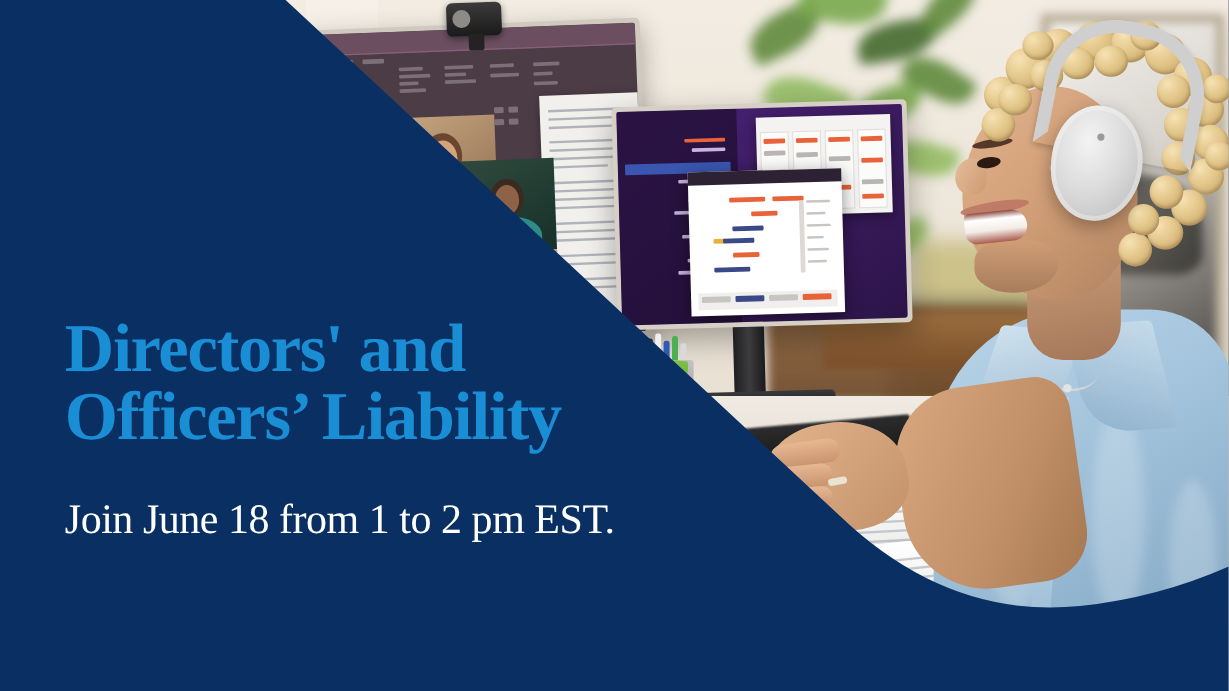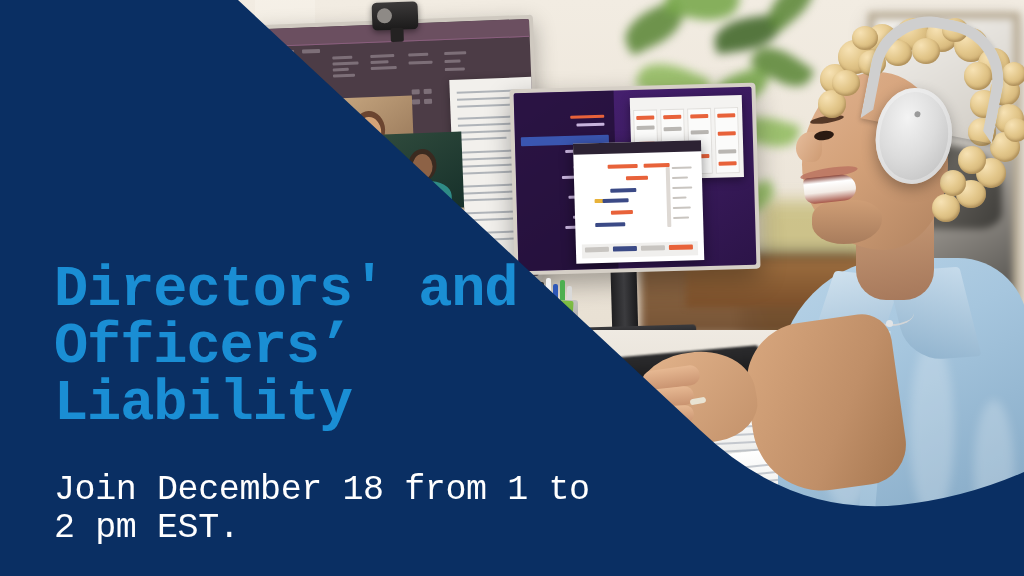--- a/index.html
+++ b/index.html
@@ -5,21 +5,21 @@
   html, body {
     margin: 0;
     padding: 0;
     background: #000;
   }
   #stage {
     position: relative;
     width: 1024px;
     height: 576px;
     overflow: hidden;
-    font-family: Liberation Mono, monospace;
+    font-family: Liberation Serif, serif;
     background: #0a2f63;
   }
 
   
   .photo {
     position: absolute;
     inset: 0;
     overflow: hidden;
     background: linear-gradient(160deg, #efe9de 0%, #e6ddd0 40%, #d8cfc2 100%);
   }
@@ -736,16 +736,16 @@
     <svg viewBox="0 0 1024 576" xmlns="http://www.w3.org/2000/svg">
       <path d="M0,0 L238,0 L700,430 Q790,516 900,505 Q965,498 1024,472 L1024,576 L0,576 Z" fill="#0a2f63"></path>
     </svg>
   </div>
 
   <div class="copy">
     <h1 class="headline">
       <span>Directors' and</span><br>
       <span>Officers’ Liability</span><br>
     </h1>
-    <p class="subline">Join December 18 from 1 to 2 pm EST.</p>
+    <p class="subline">Join June 18 from 1 to 2 pm EST.</p>
   </div>
 
 </div>
 
 </body></html>

